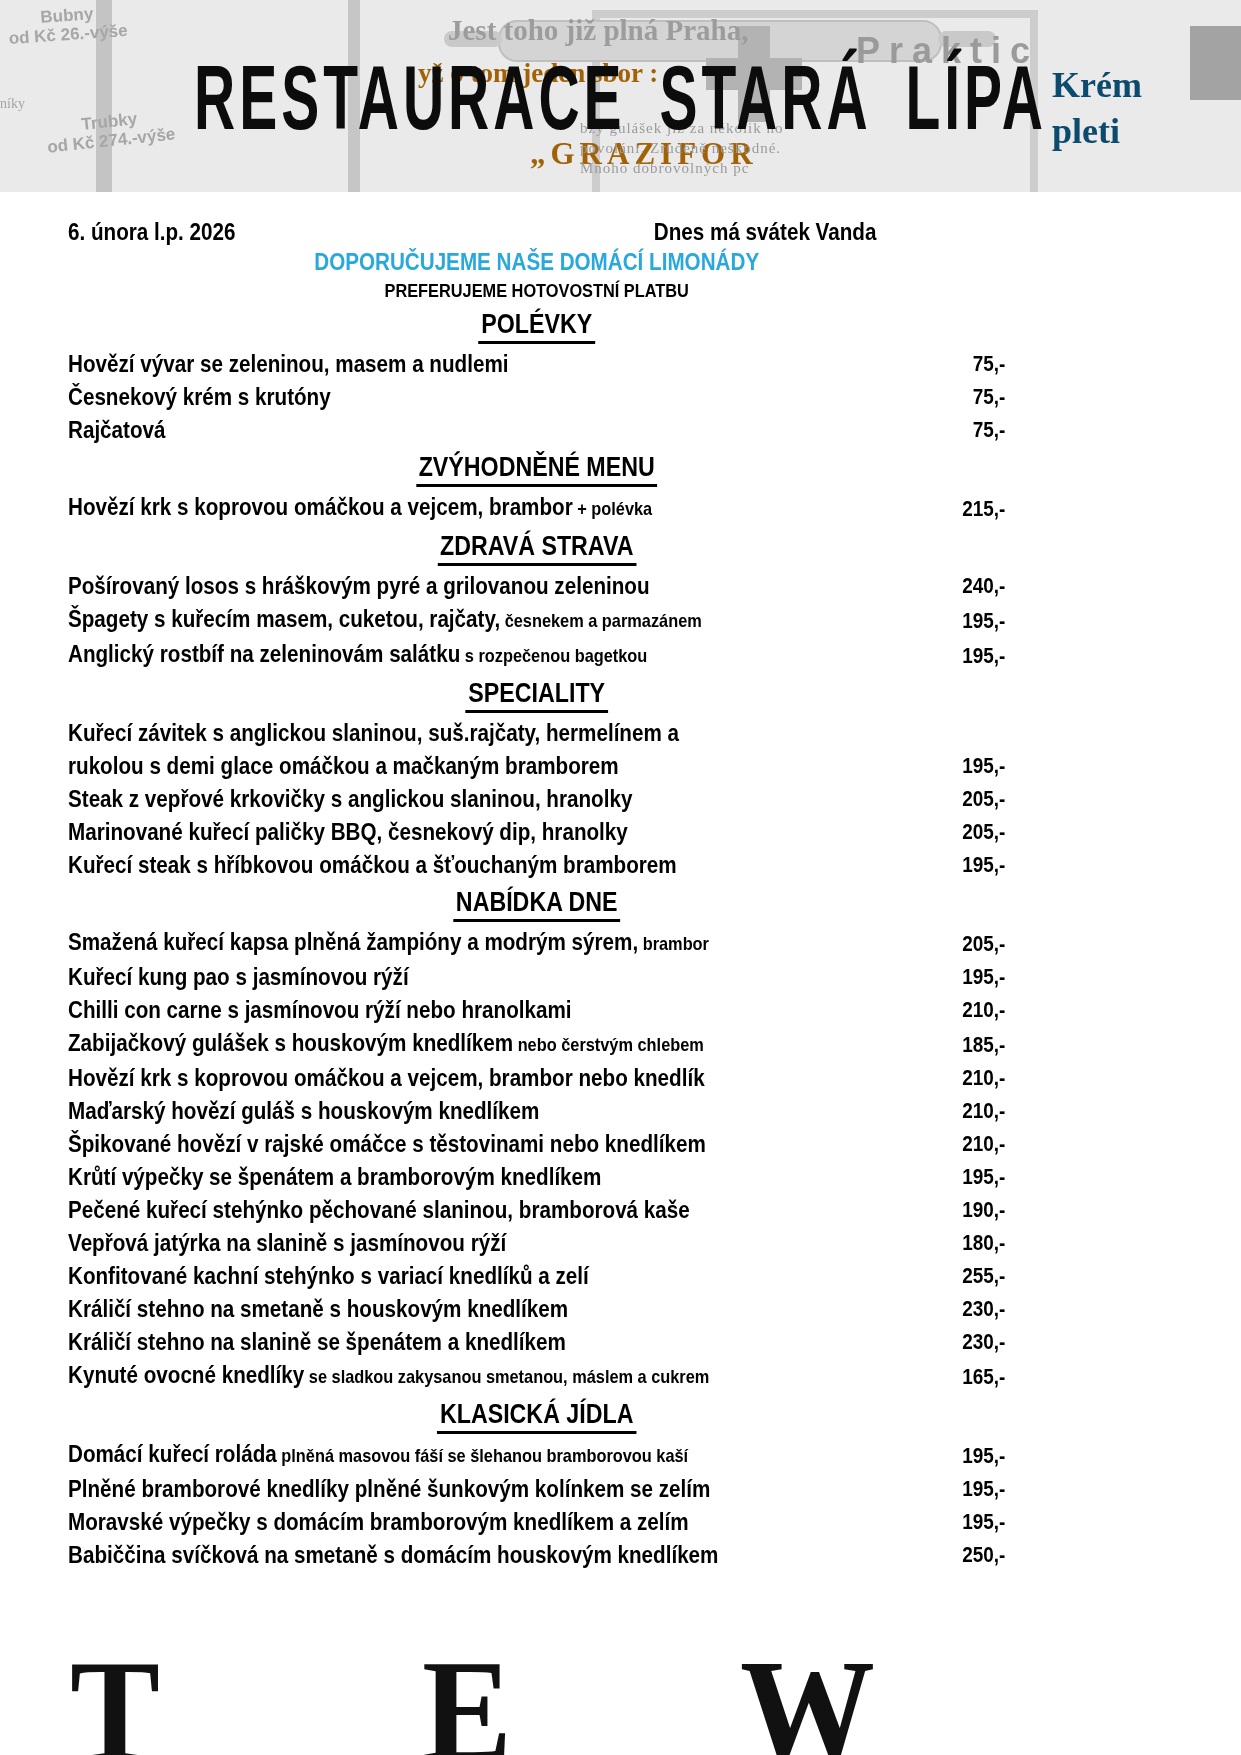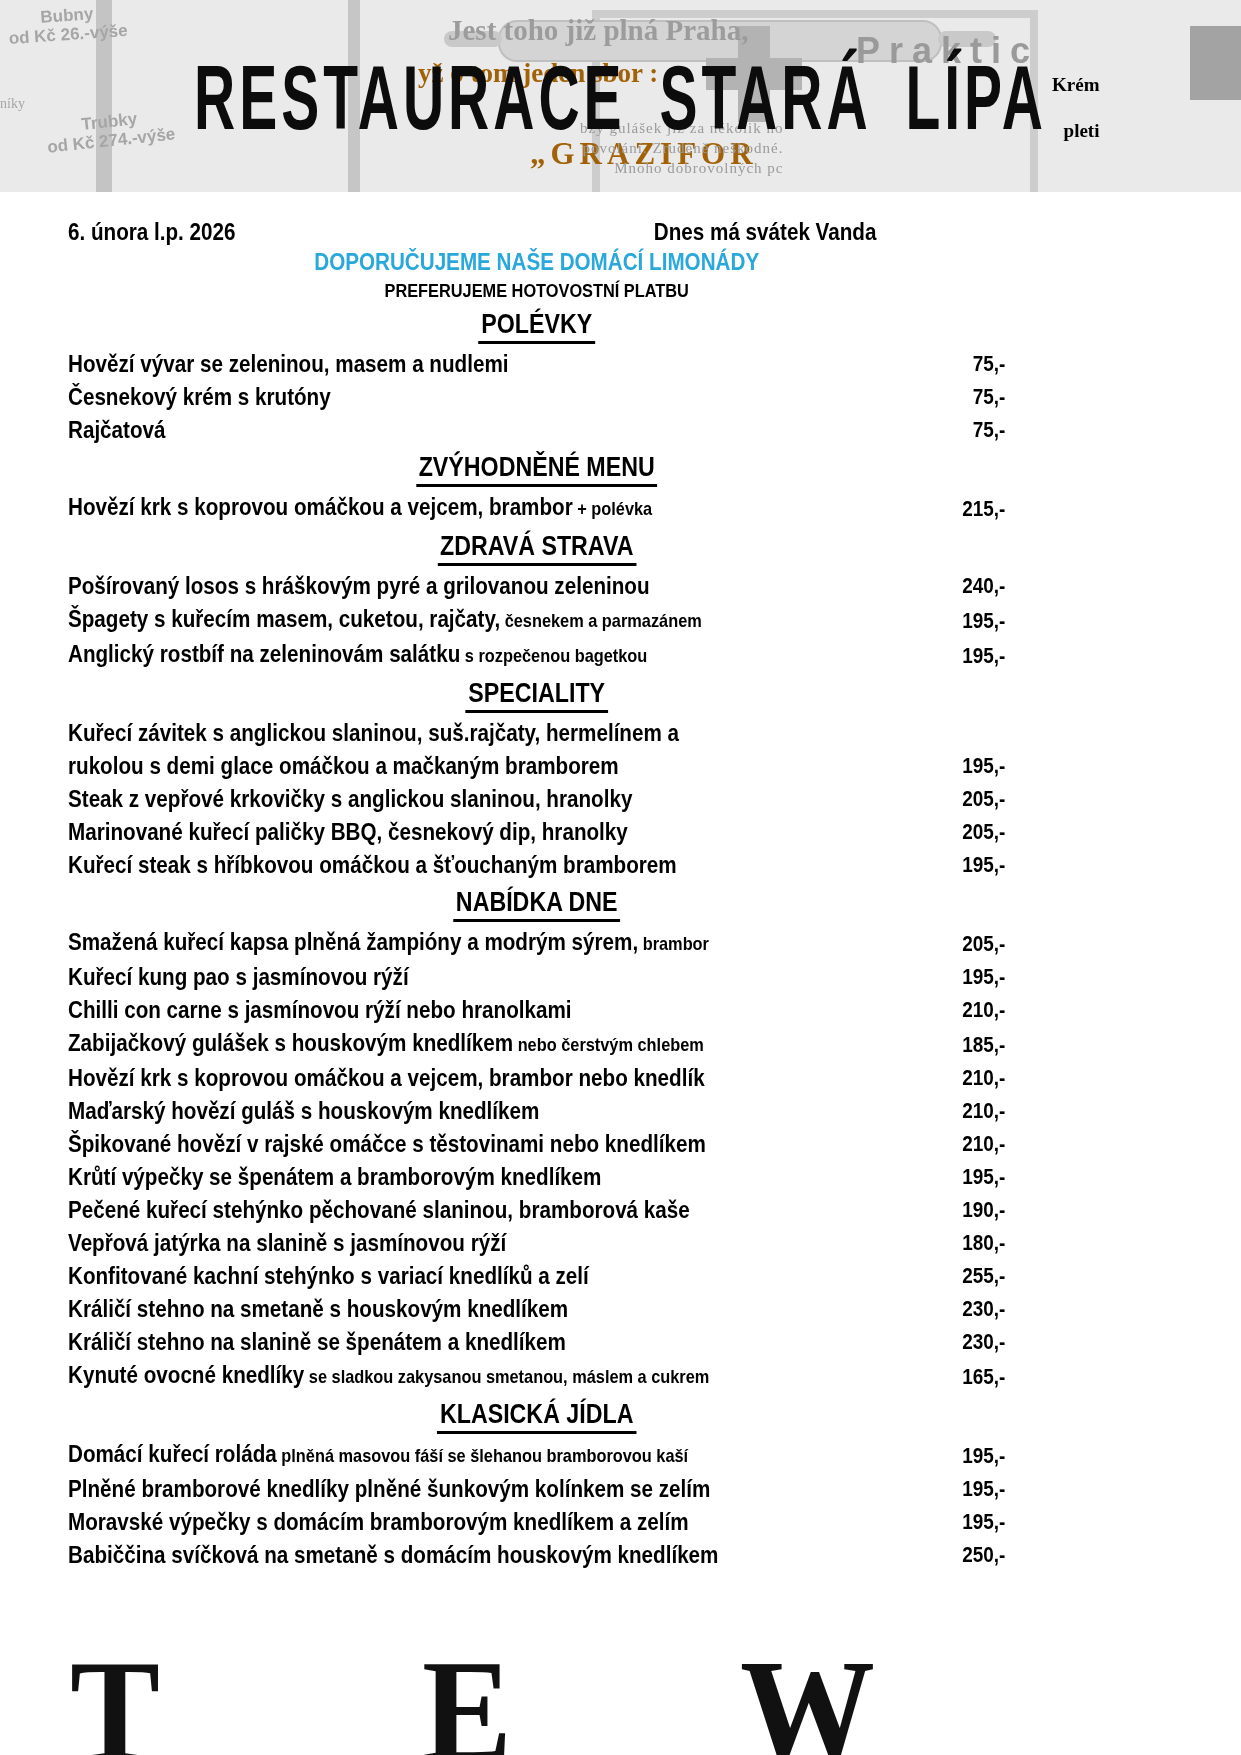--- a/index.html
+++ b/index.html
@@ -21,29 +21,29 @@
   .pin { left:498px; top:20px; width:440px; height:38px; background:#d4d4d4;
          border:2px solid #bfbfbf; border-radius:19px; }
   .pin::before, .pin::after { content:""; position:absolute; top:9px; width:58px; height:16px;
          background:#c9c9c9; border-radius:8px; }
   .pin::before { left:-56px; } .pin::after { right:-56px; }
   .cross { left:706px; top:26px; width:96px; height:96px; }
   .cross::before, .cross::after { content:""; position:absolute; background:#b3b3b3; }
   .cross::before { left:0; top:33%; width:100%; height:34%; }
   .cross::after  { left:33%; top:0; width:34%; height:100%; }
 
-  .frag { position:absolute; z-index:1; color:#a6a6a6; white-space:pre-line;text-align:right; }
+  .frag { position:absolute; z-index:1; color:#a6a6a6; white-space:pre-line; }
   .frag-0 { left:8px;   top:6px;   font-size:17px; font-weight:bold; line-height:19px; text-align:center; transform:rotate(-4deg); }
   .frag-1 { left:0px;   top:96px;  font-size:14px; font-family:"Liberation Serif",serif; }
   .frag-2 { left:46px;  top:112px; font-size:17px; font-weight:bold; line-height:19px; text-align:center; transform:rotate(-6deg); }
   .frag-3 { left:448px; top:14px;  font-size:29px; font-family:"Liberation Serif",serif; font-weight:bold; color:#9c9c9c; }
   .frag-4 { left:418px; top:58px;  font-size:27px; font-family:"Liberation Serif",serif; font-weight:bold; color:#a16207; }
   .frag-5 { left:530px; top:136px; font-size:31px; font-family:"Liberation Serif",serif; font-weight:bold; letter-spacing:5px; color:#a16207; }
   .frag-6 { left:856px; top:30px;  font-size:36px; font-weight:bold; letter-spacing:9px; color:#9a9a9a; }
-  .frag-7 { left:1052px;top:62px;  font-size:19px; font-family:"Liberation Serif",serif; font-weight:bold; line-height:46px; color:#000000; }
+  .frag-7 { left:1052px;top:62px;  font-size:36px; font-family:"Liberation Serif",serif; font-weight:bold; line-height:46px; color:#0c4a6e; }
   .frag-8 { left:580px; top:118px; font-size:15px; font-family:"Liberation Serif",serif; line-height:20px; letter-spacing:1px; color:#9b9b9b; }
 
   .masthead-title {
     position:absolute; z-index:3; left:0; right:0; top:44px; margin:0;
     text-align:center; font-size:57px; font-weight:bold;
     letter-spacing:4px; word-spacing:14px; color:#0c0c0c;
     transform:scaleY(1.6); transform-origin:50% 0;
     font-family:"Liberation Sans", sans-serif;
   }
 

